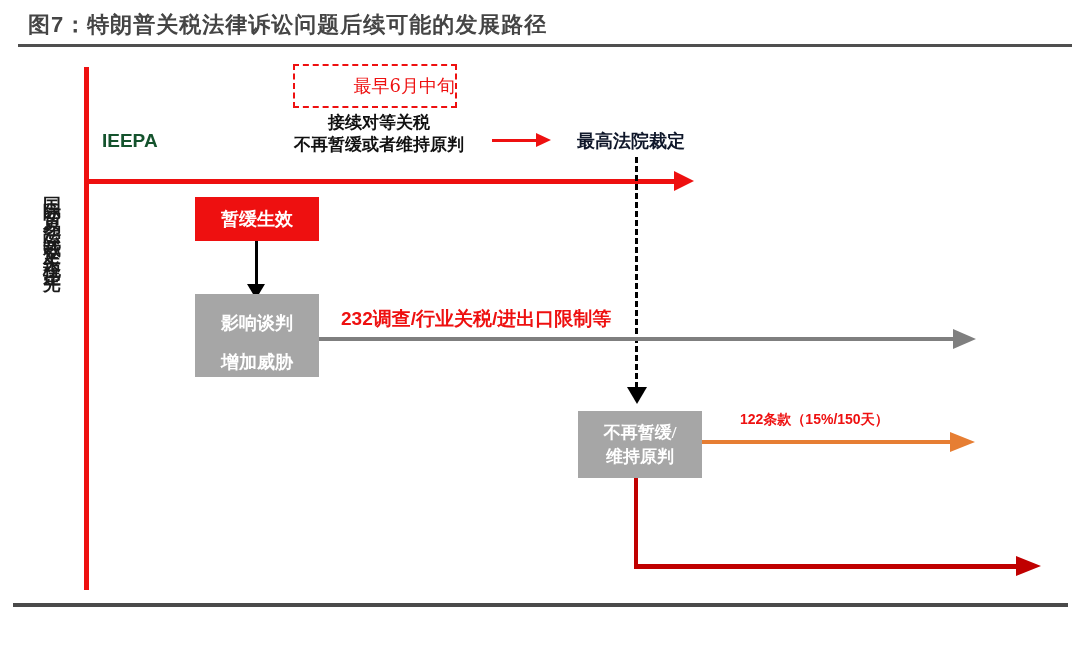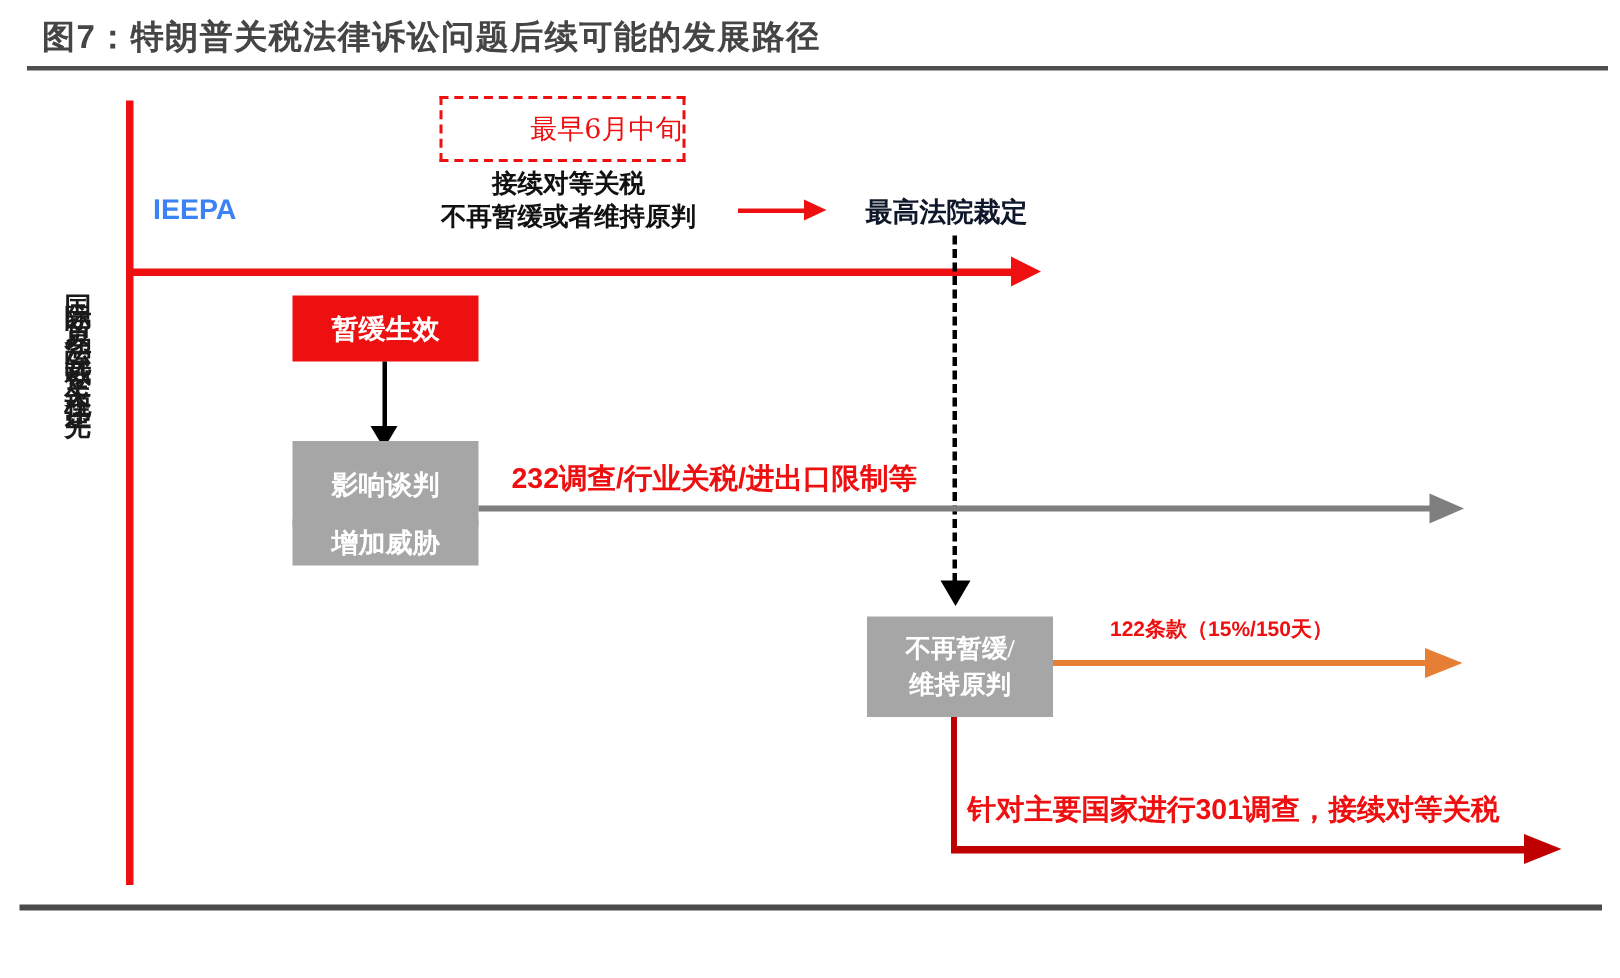--- a/index.html
+++ b/index.html
@@ -13,21 +13,21 @@
   .title{left:28px;top:10px;font-size:22px;font-weight:bold;color:#454545;letter-spacing:1px;white-space:nowrap;}
   .title-rule{left:18px;top:44px;width:1054px;height:3px;background:#4f4f4f;}
 
   
   .red-vline{left:84px;top:67px;width:5px;height:523px;background:#EE1010;}
   .left-axis{
     left:40px;top:182px;height:300px;
     writing-mode:vertical-rl;text-orientation:upright;
     font-size:18px;font-weight:bold;color:#1a1a1a;letter-spacing:7px;white-space:nowrap;
   }
-  .ieepa{left:102px;top:130px;font-size:19px;font-weight:bold;color:#3b82f6;}
+  .ieepa{left:102px;top:130px;font-size:19px;font-weight:bold;color:#14532d;}
 
   
   .badge{
     left:293px;top:64px;width:160px;height:40px;
     border:2px dashed #EE1010;display:flex;align-items:center;justify-content:flex-end;
     color:#EE1010;font-size:18px;font-family:"DejaVu Serif","Liberation Serif",serif;
   }
 
   
   .appeal{left:268px;top:112px;width:222px;text-align:center;font-size:17px;font-weight:bold;color:#111;line-height:22px;}
@@ -132,17 +132,16 @@
     <div>维持原判</div>
   </div>
 
   <div class="abs red-label label-122">122条款（15%/150天）</div>
   <div class="abs hline orange-line"></div>
   <div class="abs head-right orange-head"></div>
 
   <div class="abs darkred-vline"></div>
   <div class="abs darkred-hline"></div>
   <div class="abs darkred-head"></div>
-  <div class="abs red-label label-301">针对主要国家进行301调查，接续对等关税</div>
 
   <div class="abs footer-rule"></div>
 
 </div>
 
 </body></html>

